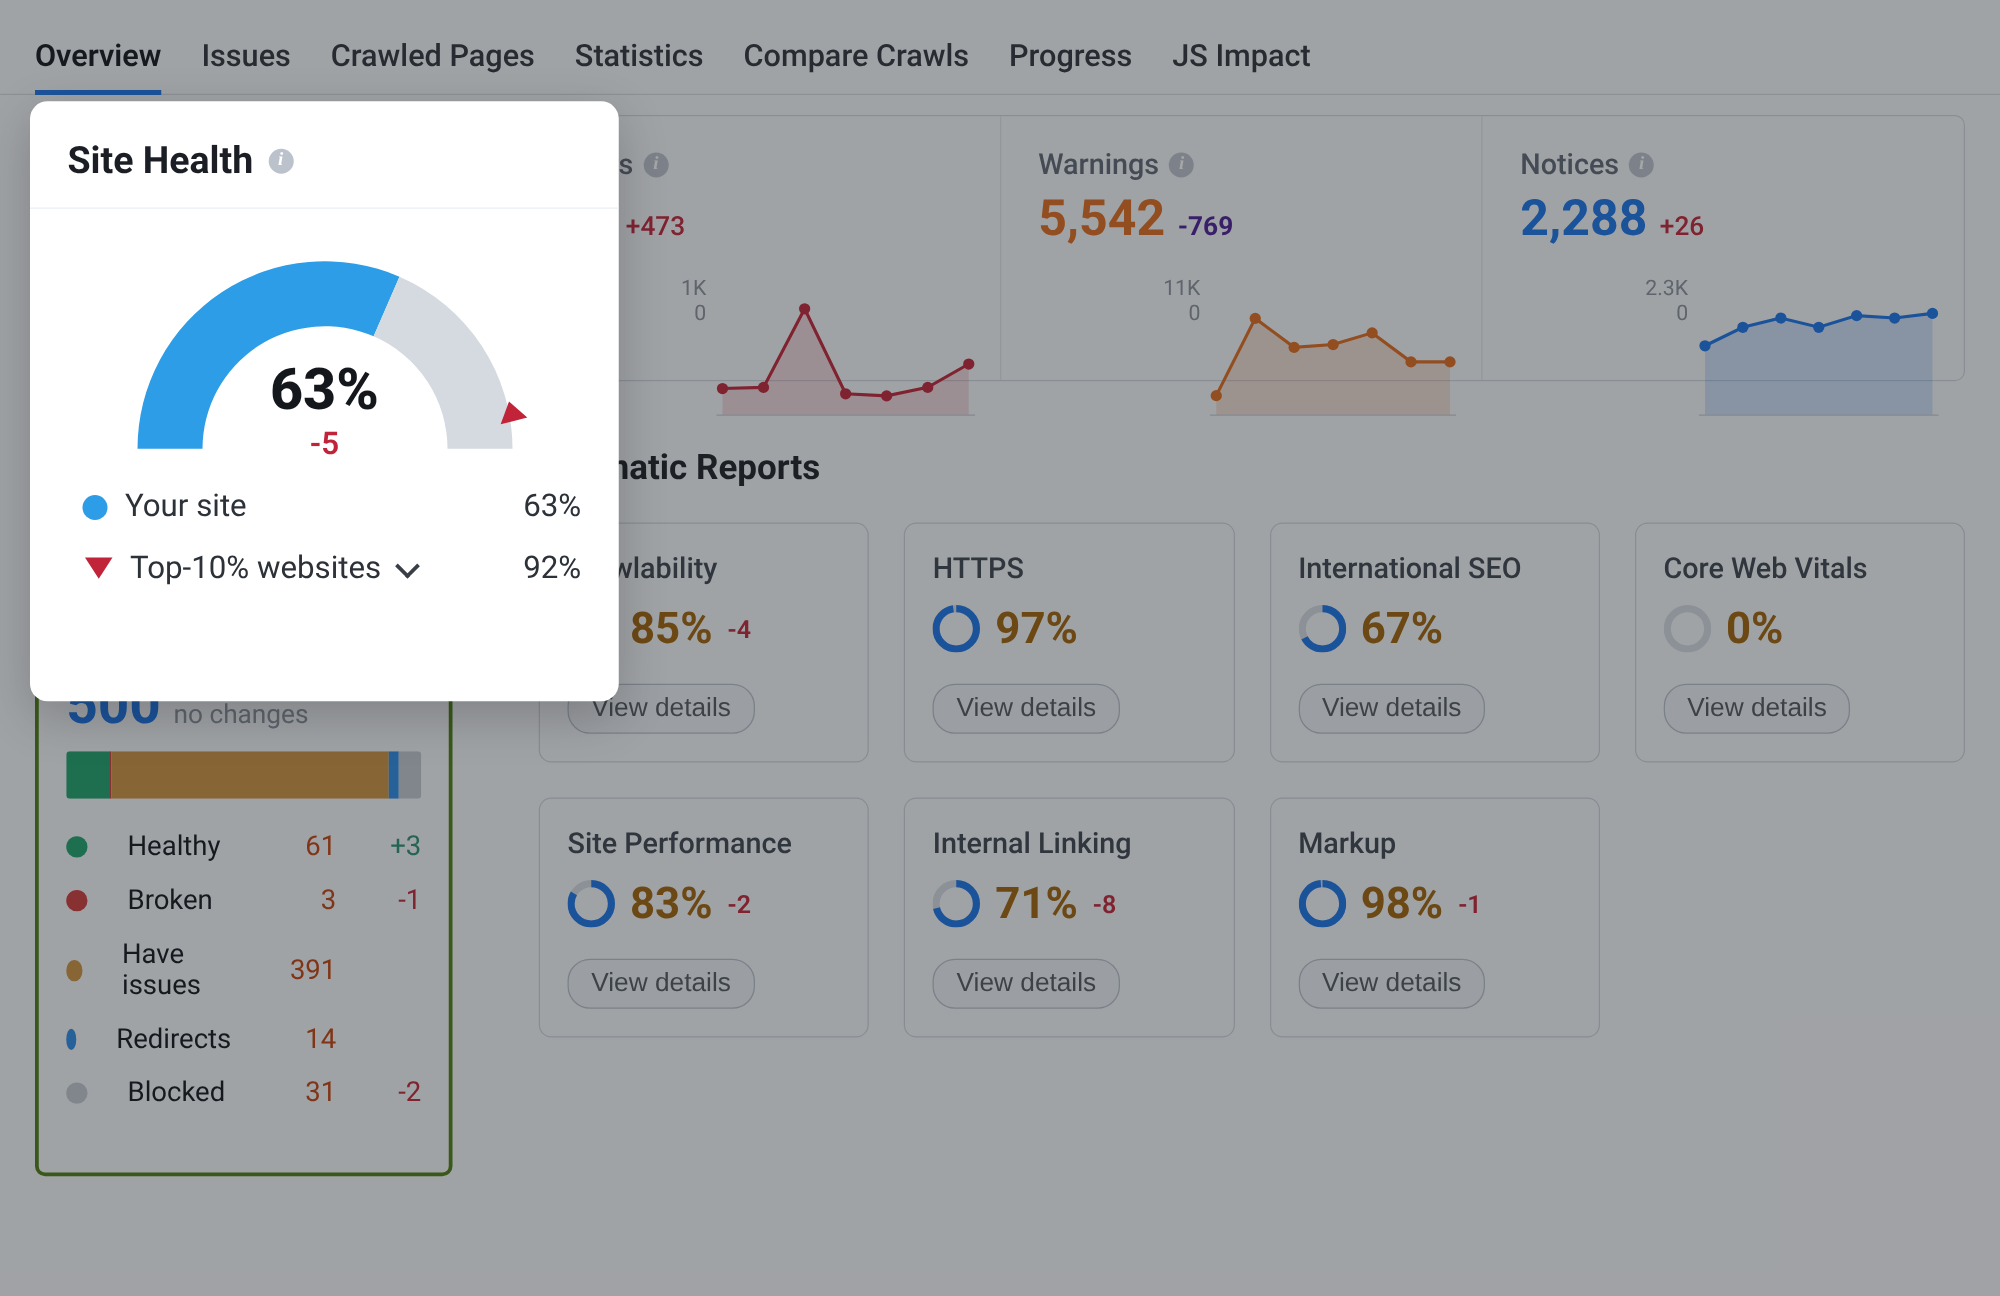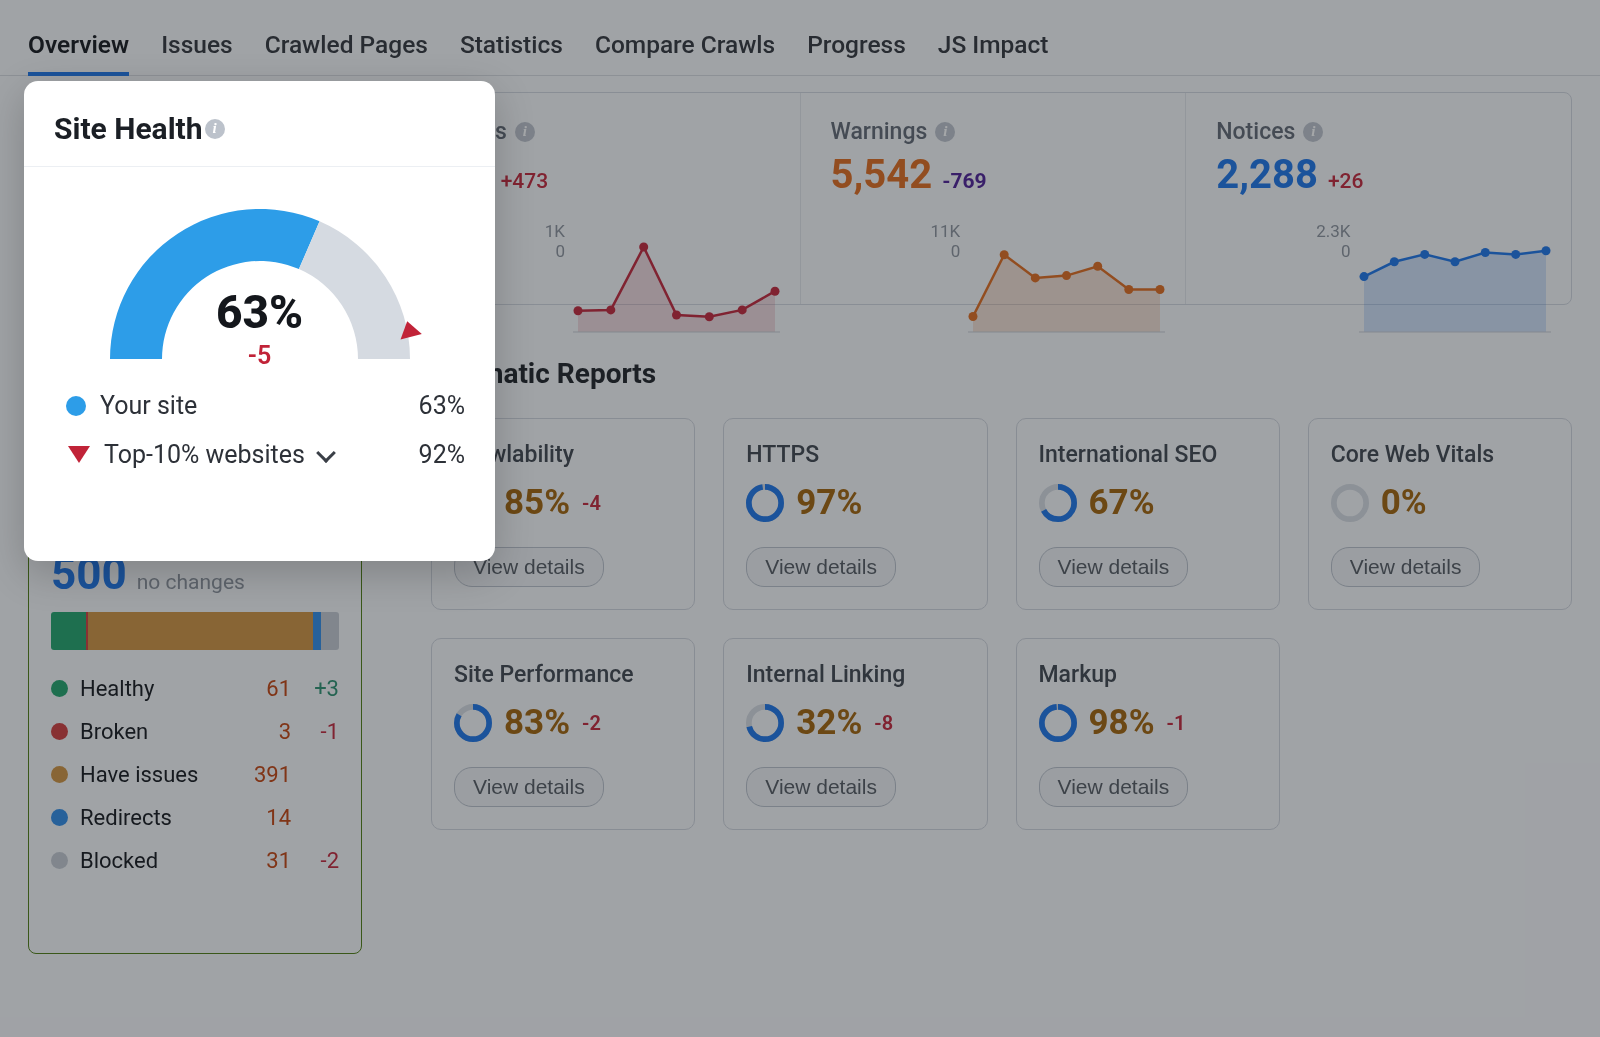--- a/index.html
+++ b/index.html
@@ -27,28 +27,28 @@
   .warnings .card-delta { color: #4c1d95; font-weight: bold; }
   .notices .card-value { color: #1a73e8; }
   .notices .card-delta { color: #c12338; }
 
   .spark-block { position: absolute; right: 20px; bottom: 16px; left: 130px; top: 100px; display: flex; align-items: center; }
   .spark-axis { display: flex; flex-direction: column; justify-content: space-between; align-items: flex-end; font-size: 17px; color: #8a919b; padding-right: 8px; padding-top: 4px; padding-bottom: 4px;}
   .spark-plot { flex: 1; position: relative; }
   .spark-plot svg { position: absolute; inset: 0; }
 
   
-  .crawled-card { position: absolute; left: 28px; top: 327px; width: 334px; height: 627px; border: 1px solid #4d7c0f; border-radius: 8px; background: #f7f8fa; padding: 30px 22px; }
+  .crawled-card { position: absolute; left: 28px; top: 314px; width: 334px; height: 627px; border: 3px solid #4d7c0f; border-radius: 8px; background: #f7f8fa; padding: 30px 22px; }
   .crawled-big-row { display: flex; align-items: baseline; gap: 10px; margin-top: 190px; }
   .crawled-big { font-size: 44px; font-weight: 700; color: #1a73e8; }
   .crawled-sub { font-size: 21px; color: #8a919b; }
   .seg-bar { height: 38px; width: 100%; display: flex; border-radius: 3px; overflow: hidden; margin-top: 12px; }
   .seg { height: 100%; }
   .legend { margin-top: 26px; display: flex; flex-direction: column; gap: 18px; }
-  .legend-row { display: flex; align-items: center; font-size: 22px; }
+  .legend-row { display: flex; align-items: center; font-size: 22px; gap: 20px; }
   .legend-dot { width: 17px; height: 17px; border-radius: 50%; margin-right: 12px; }
   .legend-row .spacer { flex: 1; }
   .legend-val { color: #c2410c; min-width: 44px; text-align: right; }
   .legend-delta { min-width: 40px; text-align: right; margin-left: 8px; }
   .delta-pos { color: #2a8f6e; }
   .delta-neg { color: #c12338; }
 
   
   .thematic { position: absolute; left: 391px; right: 28px; top: 327px; }
   .thematic-title { font-size: 28px; font-weight: 700; color: #1b1f24; margin: 30px 0 28px 40px; }
@@ -57,21 +57,21 @@
   .report-name { font-size: 23px; color: #3d434c; font-weight: 500; }
   .report-line { display: flex; align-items: center; gap: 12px; margin-top: 14px; }
   .ring { width: 38px; height: 38px; }
   .report-pct { font-size: 35px; font-weight: 700; color: #a16207; }
   .report-delta { font-size: 20px; font-weight: 600; color: #c12338; }
   .btn { display: inline-block; margin-top: 24px; border: 1px solid #b9c0ca; border-radius: 18px; background: #eef0f3; color: #52585f; font-size: 21px; font-weight: 500; padding: 7px 18px; cursor: pointer; }
 
   
   .overlay { position: absolute; inset: 0; background: rgba(30,34,40,0.40); pointer-events: none; }
   .popup { position: absolute; left: 24px; top: 81px; width: 471px; height: 480px; background: #fff; border-radius: 14px; box-shadow: 0 12px 40px rgba(0,0,0,0.20); pointer-events: auto; }
-  .popup-head { padding: 30px 30px 20px 30px; border-bottom: 1px solid #eceff3; display: flex; align-items: center; gap: 2px; }
+  .popup-head { padding: 30px 30px 20px 30px; border-bottom: 1px solid #eceff3; display: flex; align-items: center; gap: 12px; }
   .popup-title { font-size: 30px; font-weight: 700; color: #1b1f25; }
   .gauge-wrap { position: relative; height: 210px; }
   .gauge-wrap svg { position: absolute; left: 50%; top: 12px; transform: translateX(-50%); }
   .gauge-center { position: absolute; left: 0; right: 0; top: 118px; text-align: center; }
   .gauge-pct { font-size: 46px; font-weight: 800; color: #14171c; }
   .gauge-delta { font-size: 25px; font-weight: 600; color: #c12338; margin-top: 2px; }
   .popup-legend { padding: 14px 30px 0 30px; display: flex; flex-direction: column; gap: 20px; margin-left: 12px; }
   .pl-row { display: flex; align-items: center; font-size: 25px; color: #2d3138; }
   .pl-row .spacer { flex: 1; }
   .pl-row .val { font-size: 25px; color: #2d3138; }
@@ -305,21 +305,21 @@
       </div>
       <button class="btn">View details</button>
     </div>
         <div class="report-card">
       <div class="report-name">Internal Linking</div>
       <div class="report-line">
         <svg class="ring" viewBox="0 0 40 40">
           <circle cx="20" cy="20" r="17" fill="none" stroke="#d5dae1" stroke-width="6"></circle>
           <circle cx="20" cy="20" r="17" fill="none" stroke="#1a73e8" stroke-width="6" stroke-dasharray="75.8 31.0" stroke-linecap="butt" transform="rotate(-90 20 20)"></circle>
         </svg>
-        <span class="report-pct">32%</span>
+        <span class="report-pct">71%</span>
         <span class="report-delta">-8</span>
       </div>
       <button class="btn">View details</button>
     </div>
         <div class="report-card">
       <div class="report-name">Markup</div>
       <div class="report-line">
         <svg class="ring" viewBox="0 0 40 40">
           <circle cx="20" cy="20" r="17" fill="none" stroke="#d5dae1" stroke-width="6"></circle>
           <circle cx="20" cy="20" r="17" fill="none" stroke="#1a73e8" stroke-width="6" stroke-dasharray="104.7 2.1" stroke-linecap="butt" transform="rotate(-90 20 20)"></circle>

